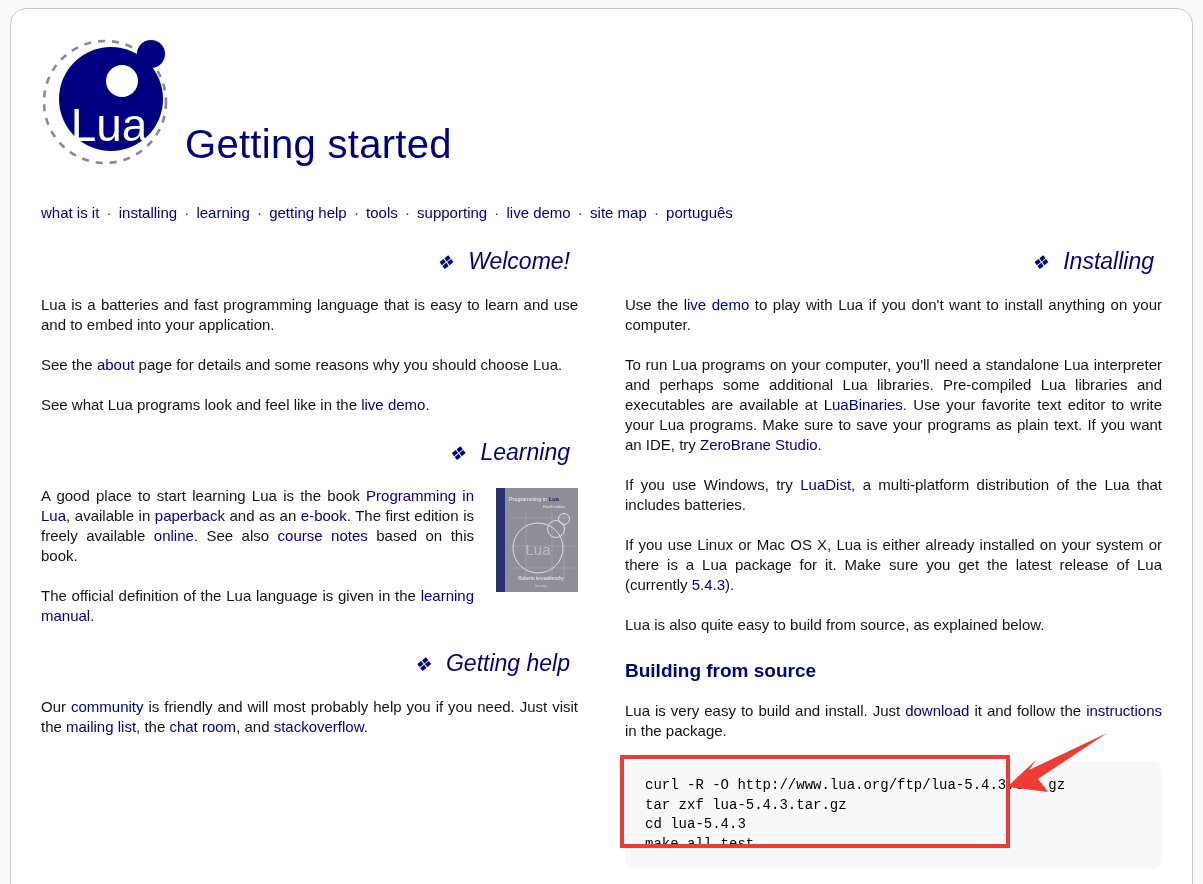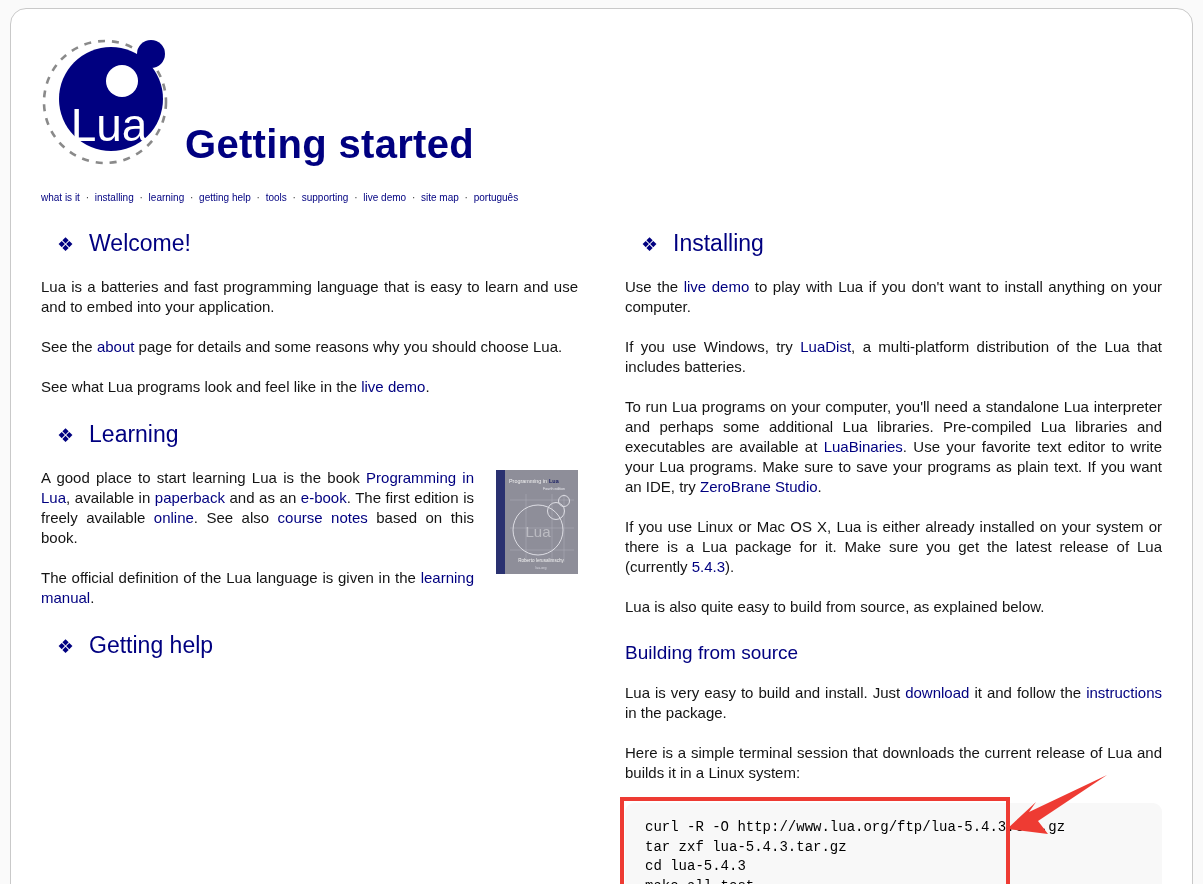--- a/index.html
+++ b/index.html
@@ -4,31 +4,31 @@
 <style>
   :root{ --navy:#000080; --red:#ee3b33; --codebg:#f8f8f8; }
   html,body{margin:0;padding:0;}
   body{width:1203px;height:884px;overflow:hidden;background:#fafafa;
        font-family:"Liberation Sans",sans-serif;}
   .page{position:absolute;left:10px;top:8px;width:1183px;height:1300px;
         background:#fff;border:1px solid #c9c9c9;border-radius:16px;
         padding:30px 30px 0;box-sizing:border-box;}
   header{display:flex;align-items:flex-end;}
   .logo{width:130px;height:130px;flex:none;}
-  h1{font-size:40px;font-weight:700;color:var(--navy);margin:0 12px 2px 14px;letter-spacing:.3px;}
-  nav.links{margin-top:23px;font-size:10px;}
+  h1{font-size:40px;font-weight:400;color:var(--navy);margin:0 12px 2px 14px;letter-spacing:.3px;}
+  nav.links{margin-top:35px;font-size:15px;}
   nav.links a{color:var(--navy);text-decoration:none;}
   .sep{color:#333;margin:0 3px;}
   .cols{display:flex;gap:47px;margin-top:30px;}
   .col{width:538px;font-size:15px;line-height:20px;text-align:justify;color:#141414;}
   .col p{margin:20px 0;}
-  h2{font-size:23px;font-weight:400;color:var(--navy);margin:27px 16px 22px;text-align:left;}
+  h2{font-size:23px;font-weight:400;color:var(--navy);margin:27px 8px 22px;text-align:right;font-style:italic;}
   .col > h2:first-child{margin-top:0;}
   .marker{font-size:19px;margin-right:15px;}
-  h3{font-size:19px;font-weight:400;color:var(--navy);margin:26px 0 18px;text-align:left;}
+  h3{font-size:19px;font-weight:700;color:var(--navy);margin:26px 0 18px;text-align:left;}
   .col a{color:var(--navy);text-decoration:none;}
   .codewrap{position:relative;margin-top:20px;}
   pre{background:var(--codebg);border-radius:9px;margin:0;padding:15px 20px;
       font-family:"Liberation Mono","DejaVu Sans Mono",monospace;
       font-size:14px;line-height:19.5px;color:#000;}
   .annot-rect{position:absolute;left:-5px;top:-6px;width:382px;height:85px;
       border:4px solid var(--red);pointer-events:none;}
   .annot-arrow{position:absolute;left:378px;top:-30px;width:110px;height:64px;pointer-events:none;}
   .book{float:right;margin:2px 0 10px 22px;width:82px;height:104px;}
   .book svg{display:block;width:82px;height:104px;}
@@ -78,31 +78,31 @@
       <text x="42" y="67" text-anchor="middle" fill="#ffffff" opacity="0.4" font-size="15" font-family="Liberation Sans, sans-serif">Lua</text>
       <text x="13" y="13" font-size="5.4" font-family="Liberation Sans, sans-serif"><tspan fill="#f2f2f2">Programming in</tspan><tspan dx="2" fill="#1b2064" font-weight="bold">Lua</tspan></text>
       <text x="47" y="20" font-size="3.6" fill="#e8e8ee" font-family="Liberation Sans, sans-serif">Fourth edition</text>
       <text x="45" y="92" text-anchor="middle" font-size="4.6" fill="#f2f2f2" font-family="Liberation Sans, sans-serif">Roberto Ierusalimschy</text>
       <text x="45" y="99" text-anchor="middle" font-size="3.6" fill="#d8d8e0" font-family="Liberation Sans, sans-serif">lua.org</text>
     </svg>
   </span>
 A good place to start learning Lua is the book <a href="#">Programming in Lua</a>, available in <a href="#">paperback</a> and as an <a href="#">e-book</a>. The first edition is freely available <a href="#">online</a>. See also <a href="#">course notes</a> based on this book.</p>
         <p>The official definition of the Lua language is given in the <a href="#">learning manual</a>.</p>
         <h2><span class="marker">❖</span>Getting help</h2>
+        <p>Our <a href="#">community</a> is friendly and will most probably help you if you need. Just visit the <a href="#">mailing list</a>, the <a href="#">chat room</a>, and <a href="#">stackoverflow</a>.</p>
       </div>
     <div class="col">
         <h2><span class="marker">❖</span>Installing</h2>
         <p>Use the <a href="#">live demo</a> to play with Lua if you don't want to install anything on your computer.</p>
+        <p>To run Lua programs on your computer, you'll need a standalone Lua interpreter and perhaps some additional Lua libraries. Pre-compiled Lua libraries and executables are available at <a href="#">LuaBinaries</a>. Use your favorite text editor to write your Lua programs. Make sure to save your programs as plain text. If you want an IDE, try <a href="#">ZeroBrane Studio</a>.</p>
         <p>If you use Windows, try <a href="#">LuaDist</a>, a multi-platform distribution of the Lua that includes batteries.</p>
-        <p>To run Lua programs on your computer, you'll need a standalone Lua interpreter and perhaps some additional Lua libraries. Pre-compiled Lua libraries and executables are available at <a href="#">LuaBinaries</a>. Use your favorite text editor to write your Lua programs. Make sure to save your programs as plain text. If you want an IDE, try <a href="#">ZeroBrane Studio</a>.</p>
         <p>If you use Linux or Mac OS X, Lua is either already installed on your system or there is a Lua package for it. Make sure you get the latest release of Lua (currently <a href="#">5.4.3</a>).</p>
         <p>Lua is also quite easy to build from source, as explained below.</p>
         <h3>Building from source</h3>
         <p>Lua is very easy to build and install. Just <a href="#">download</a> it and follow the <a href="#">instructions</a> in the package.</p>
-        <p>Here is a simple terminal session that downloads the current release of Lua and builds it in a Linux system:</p>
         <div class="codewrap">
           <pre>curl -R -O http://www.lua.org/ftp/lua-5.4.3.tar.gz
 tar zxf lua-5.4.3.tar.gz
 cd lua-5.4.3
 make all test</pre>
   <div class="annot-rect"></div>
   <svg class="annot-arrow" viewBox="0 0 110 64">
     <polygon points="4,56 33,29 26,39 104,2 35,48 45,61" style="fill:var(--red)"></polygon>
   </svg>
 </div>

